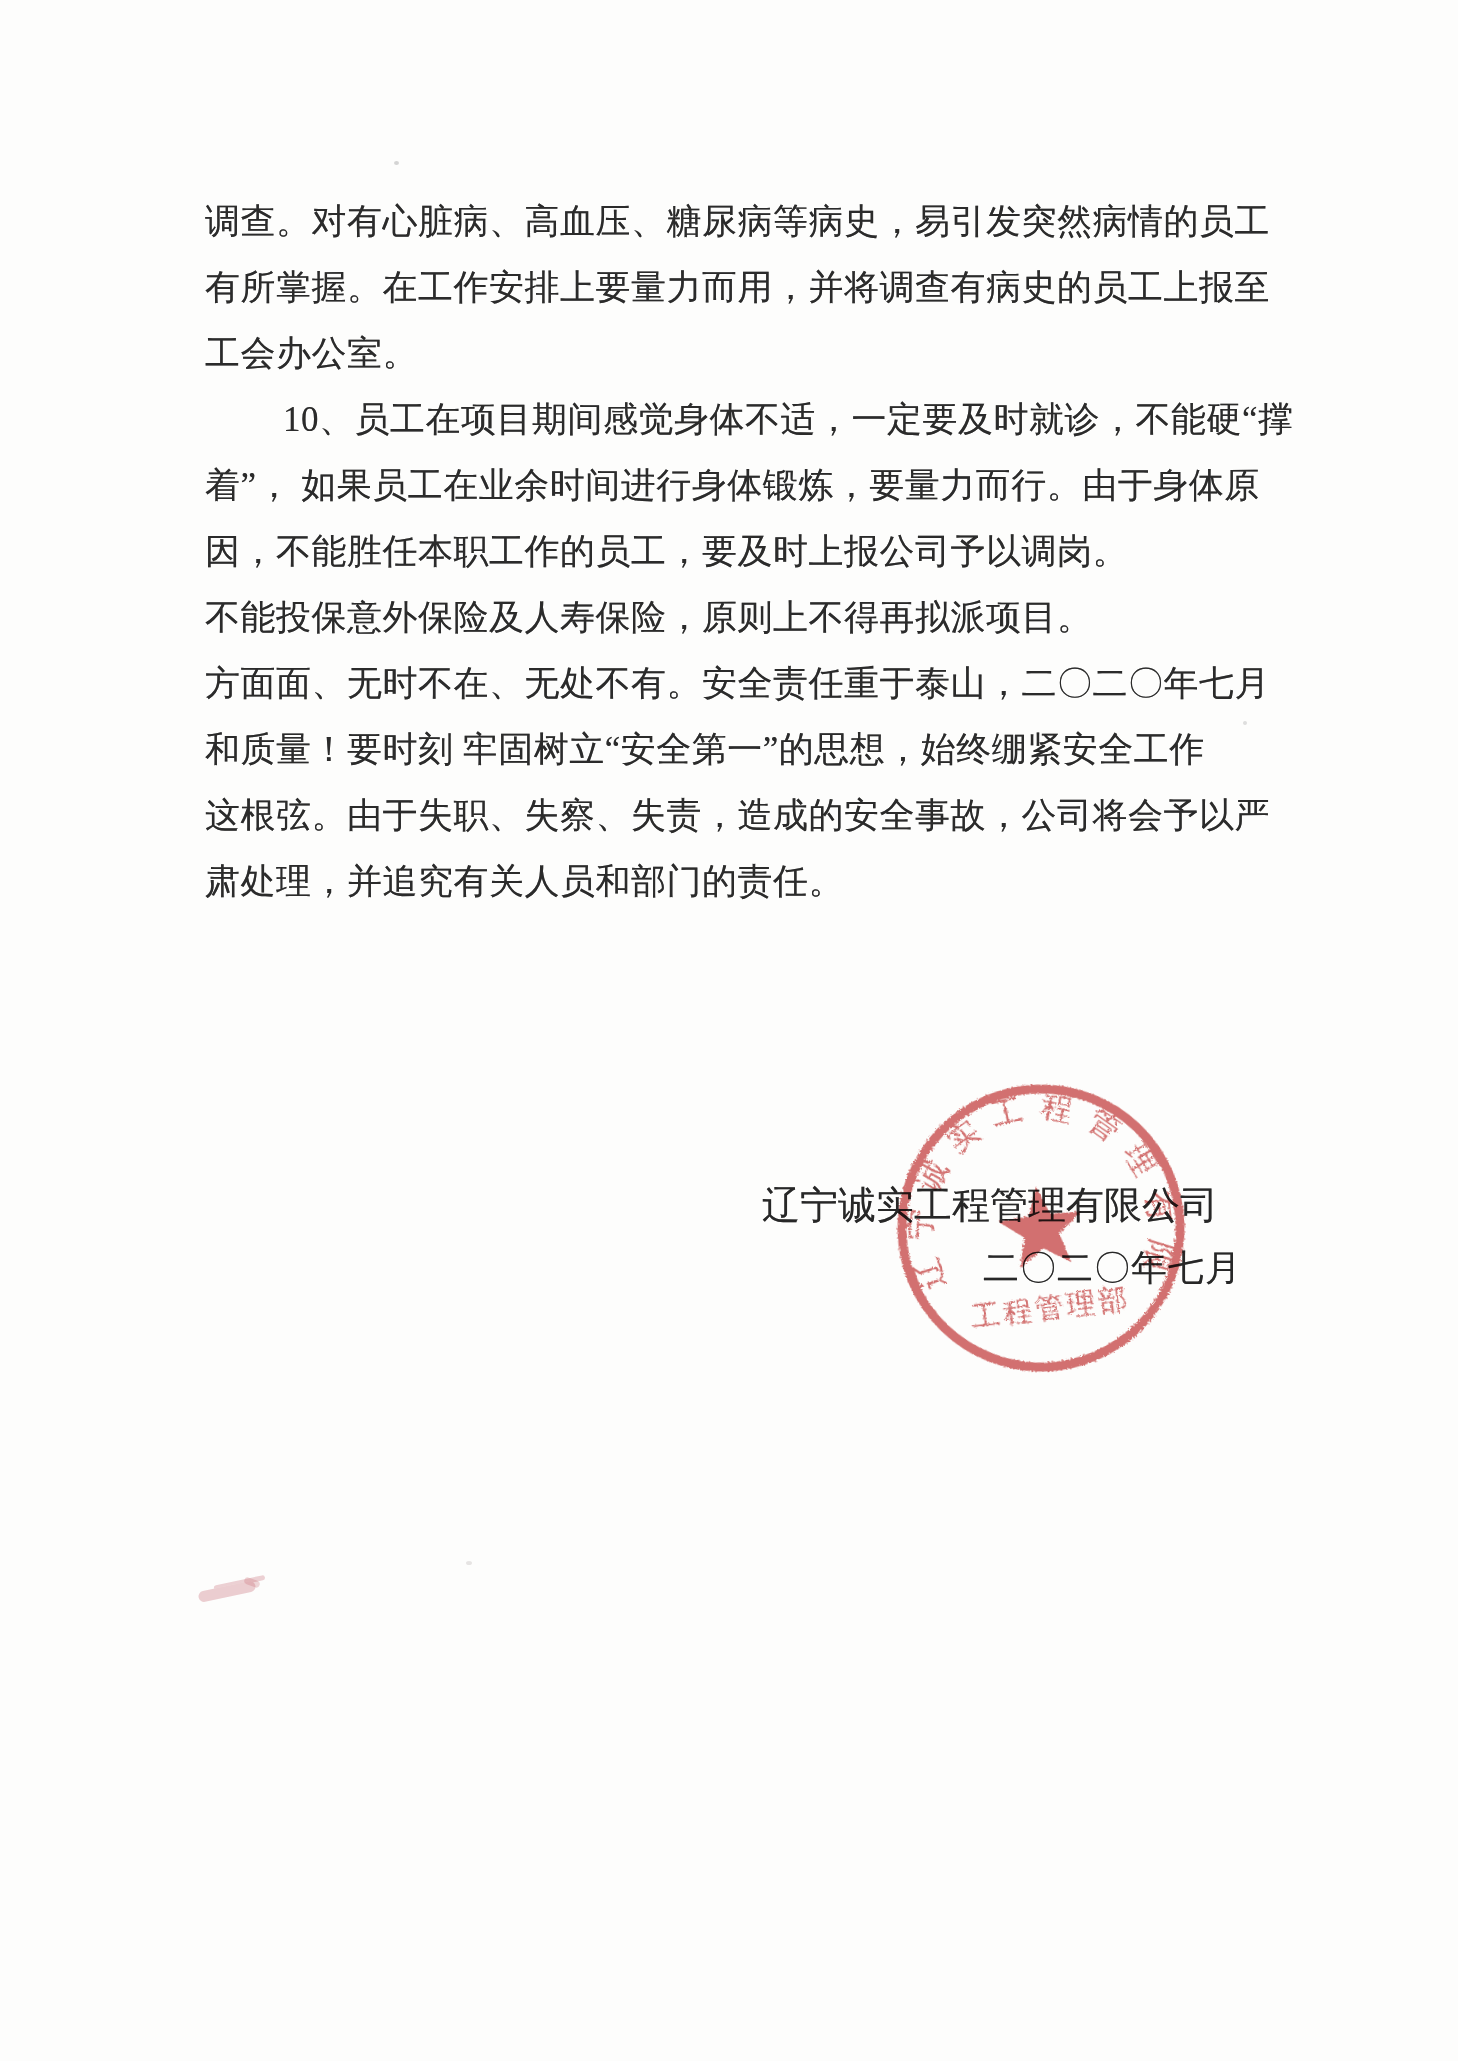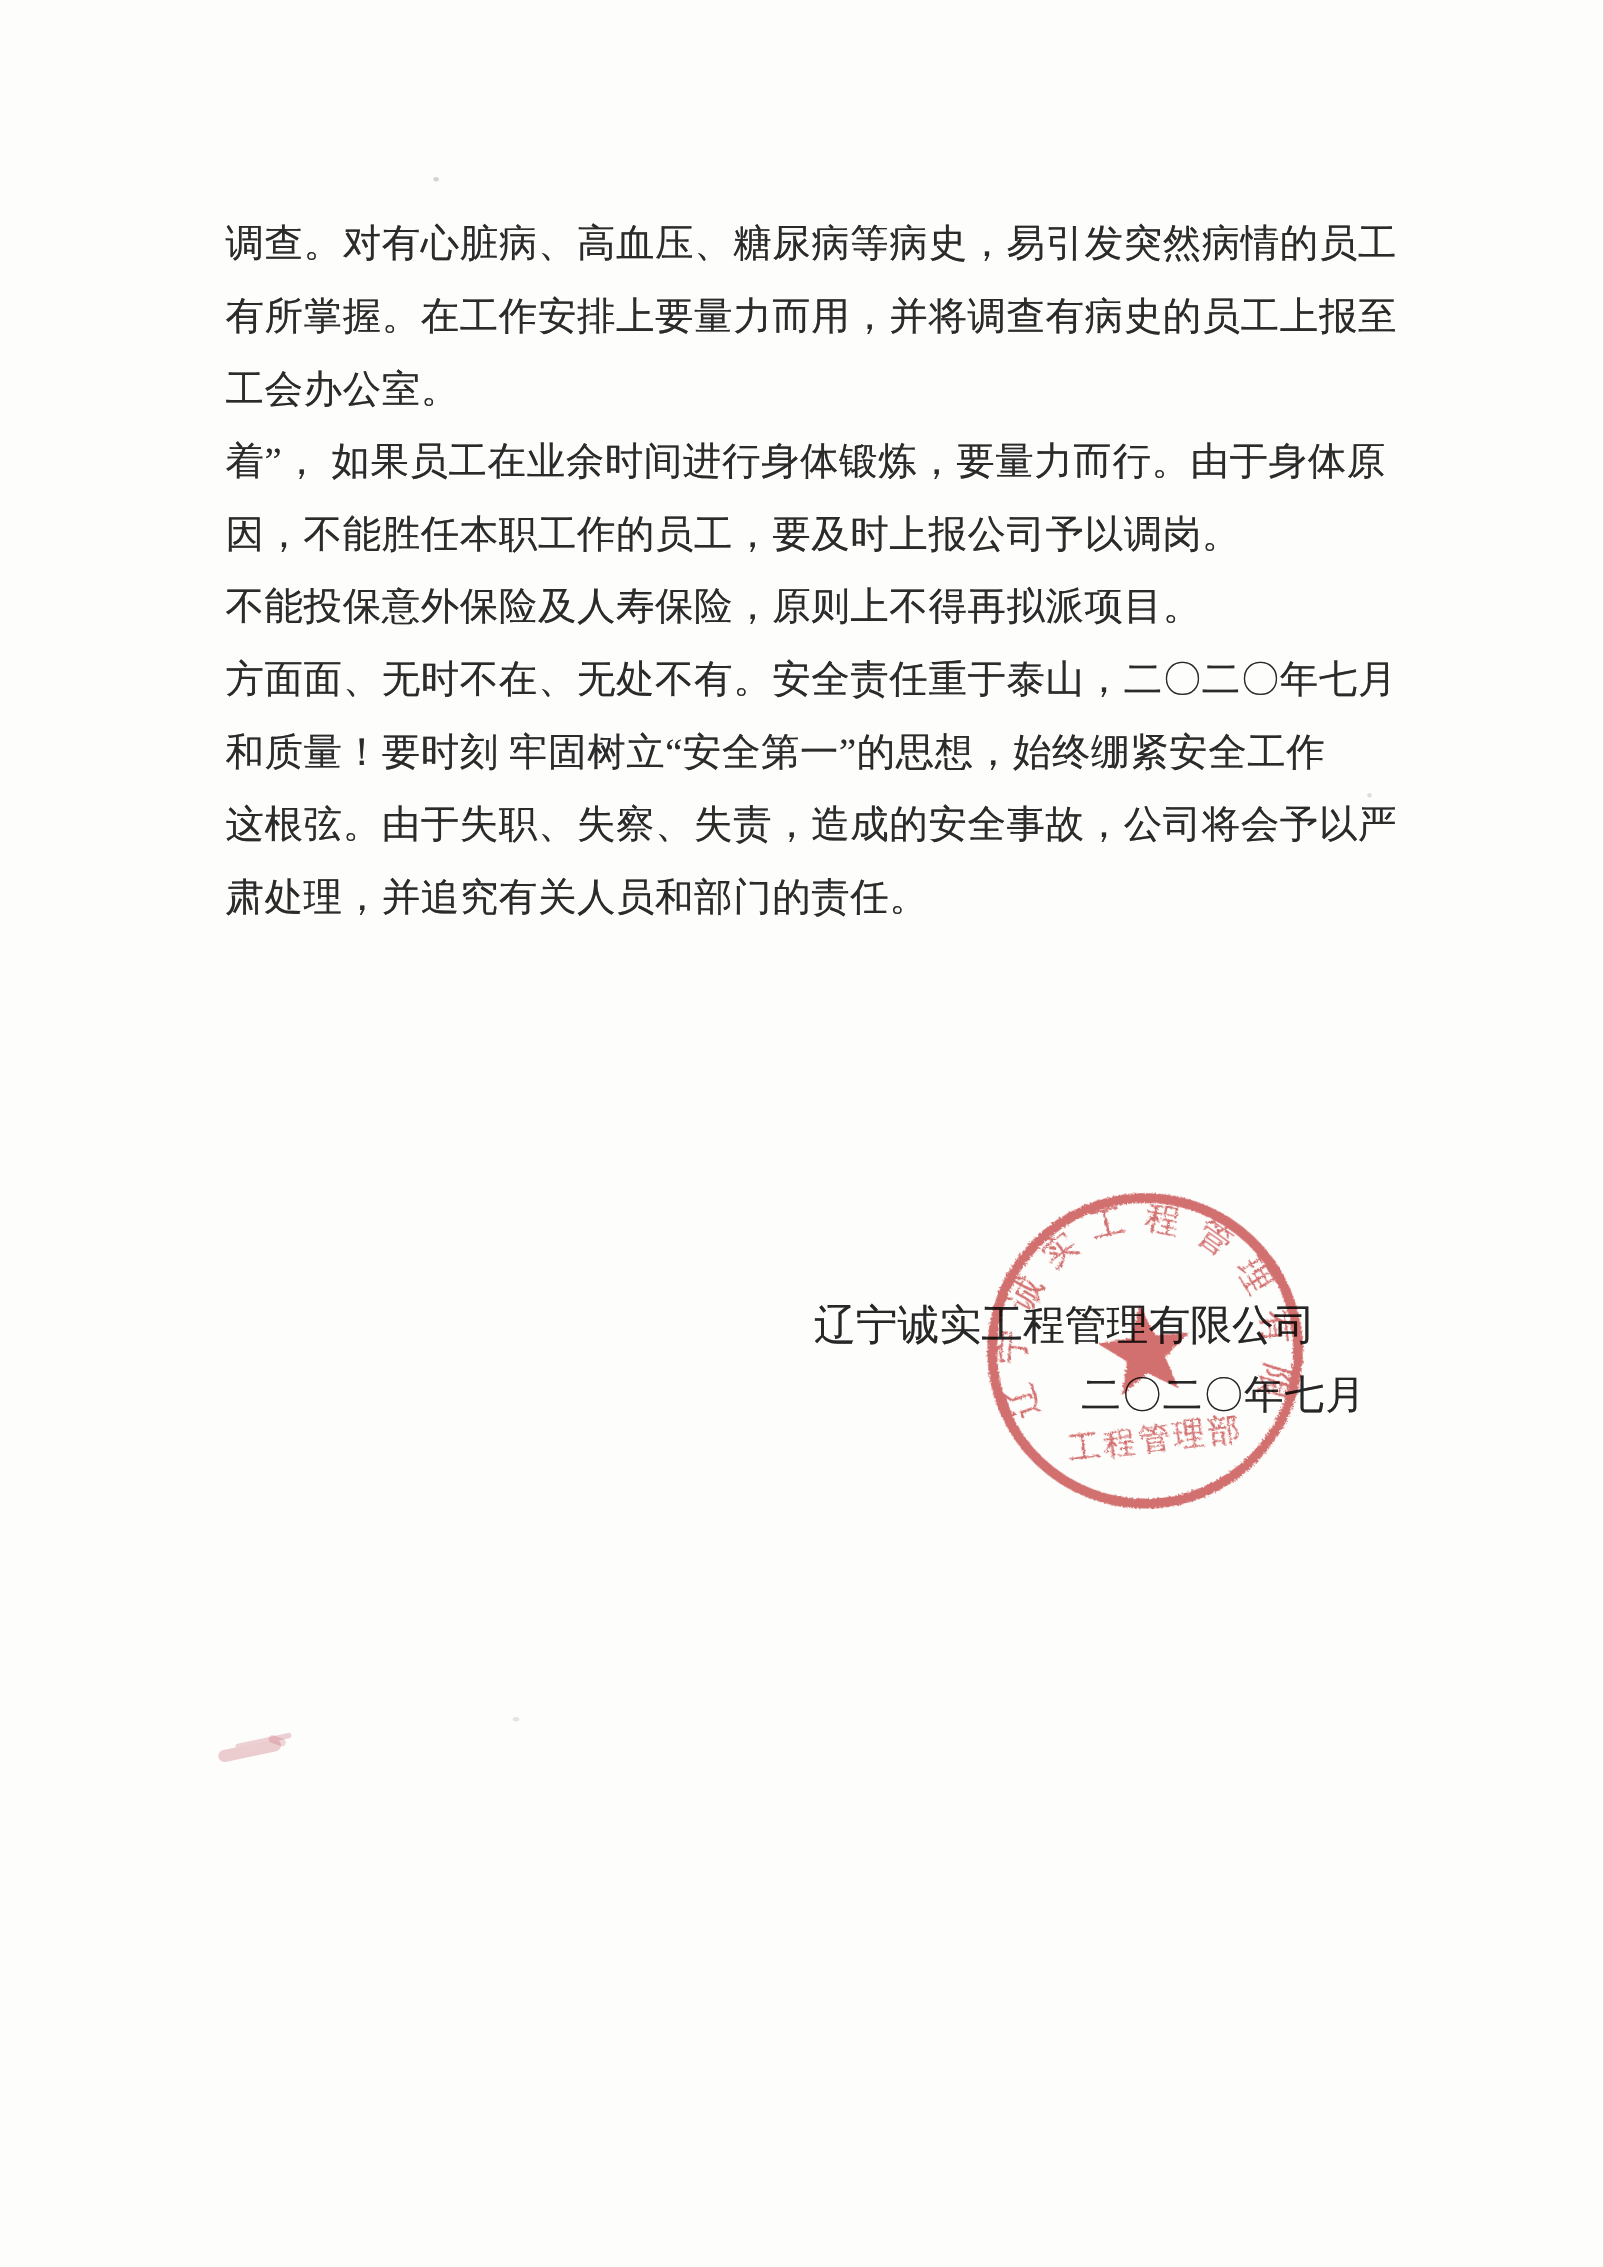--- a/index.html
+++ b/index.html
@@ -15,21 +15,21 @@
     position:absolute;left:205px;top:189px;width:1054px;
   }
   .doc-line{
     height:66px;line-height:66px;font-size:35px;
     letter-spacing:0.5px;white-space:nowrap;
     color:#2b2b2b;
     text-shadow:0 0 0.6px rgba(40,40,40,0.55);
   }
   .doc-line.indent{padding-left:78px;}
   .signature-company{
-    position:absolute;left:740px;top:1184px;
+    position:absolute;left:762px;top:1184px;
     font-size:38px;line-height:42px;white-space:nowrap;
     color:#272727;text-shadow:0 0 0.6px rgba(40,40,40,0.5);
   }
   .signature-date{
     position:absolute;left:983px;top:1248px;
     font-size:36px;line-height:40px;white-space:nowrap;
     letter-spacing:1px;color:#272727;
     text-shadow:0 0 0.6px rgba(40,40,40,0.5);
     text-align:right;
   }
@@ -55,20 +55,21 @@
 </style>
 </head>
 <body>
 
 <div class="page">
 
   <div class="doc-lines">
     <div class="doc-line">调查。对有心脏病、高血压、糖尿病等病史，易引发突然病情的员工</div>
     <div class="doc-line">有所掌握。在工作安排上要量力而用，并将调查有病史的员工上报至</div>
     <div class="doc-line">工会办公室。</div>
+    <div class="doc-line indent">10、员工在项目期间感觉身体不适，一定要及时就诊，不能硬“撑</div>
     <div class="doc-line">着”， 如果员工在业余时间进行身体锻炼，要量力而行。由于身体原</div>
     <div class="doc-line">因，不能胜任本职工作的员工，要及时上报公司予以调岗。</div>
     <div class="doc-line">不能投保意外保险及人寿保险，原则上不得再拟派项目。</div>
     <div class="doc-line">方面面、无时不在、无处不有。安全责任重于泰山，二〇二〇年七月</div>
     <div class="doc-line">和质量！要时刻 牢固树立“安全第一”的思想，始终绷紧安全工作</div>
     <div class="doc-line">这根弦。由于失职、失察、失责，造成的安全事故，公司将会予以严</div>
     <div class="doc-line">肃处理，并追究有关人员和部门的责任。</div>
   </div>
 
   <div class="signature-company">辽宁诚实工程管理有限公司</div>

